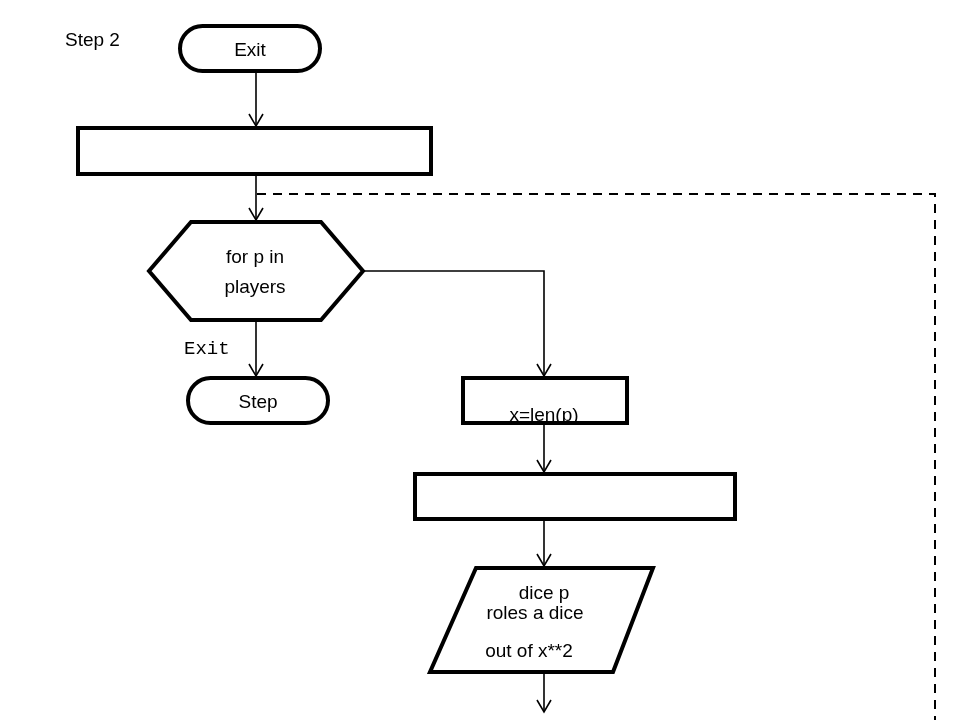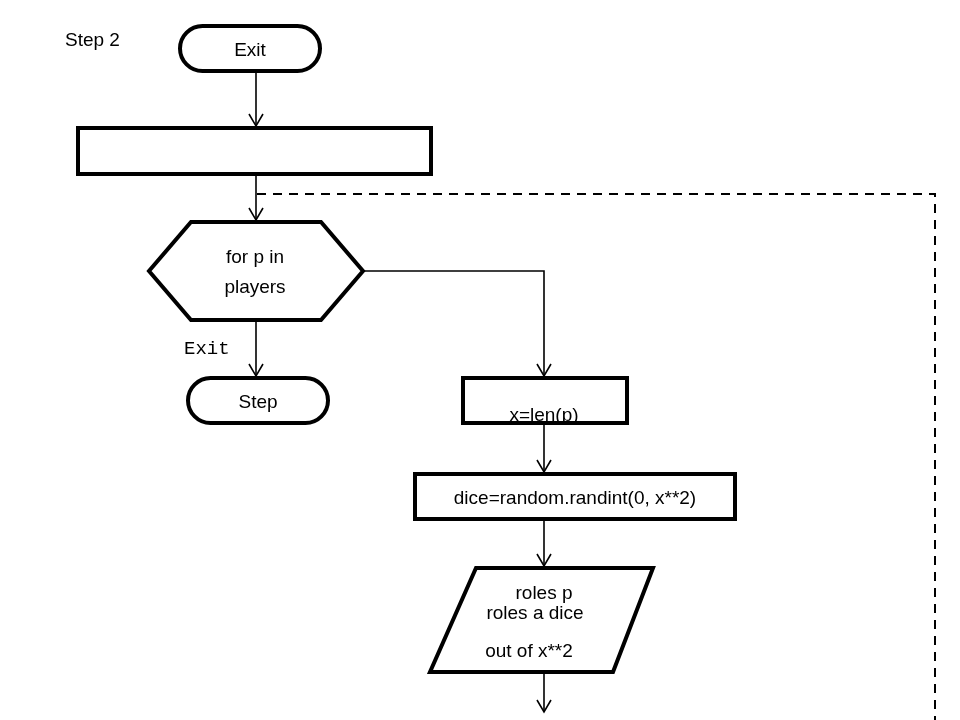--- a/index.html
+++ b/index.html
@@ -125,19 +125,18 @@
 
   <div class="lbl lbl-center" style="left:232px; top:256px;">for p in</div>
   <div class="lbl lbl-center" style="left:232px; top:286px;">players</div>
 
   <div class="lbl edge-label" style="left:161px; top:337px;">Exit</div>
 
   <div class="lbl lbl-center" style="left:235px; top:401px;">Step</div>
 
   <div class="lbl lbl-center" style="left:521px; top:414px;text-decoration:underline;">x=len(p)</div>
 
-  <div class="lbl lbl-center" style="left:552px; top:497px;">dice=random.randint(0, x**2)</div>
 
-  <div class="lbl lbl-center" style="left:521px; top:592px;">roles p</div>
+  <div class="lbl lbl-center" style="left:521px; top:592px;">dice p</div>
   <div class="lbl lbl-center" style="left:512px; top:612px;">roles a dice</div>
   <div class="lbl lbl-center" style="left:506px; top:650px;">out of x**2</div>
 
 </div>
 
 </body></html>

